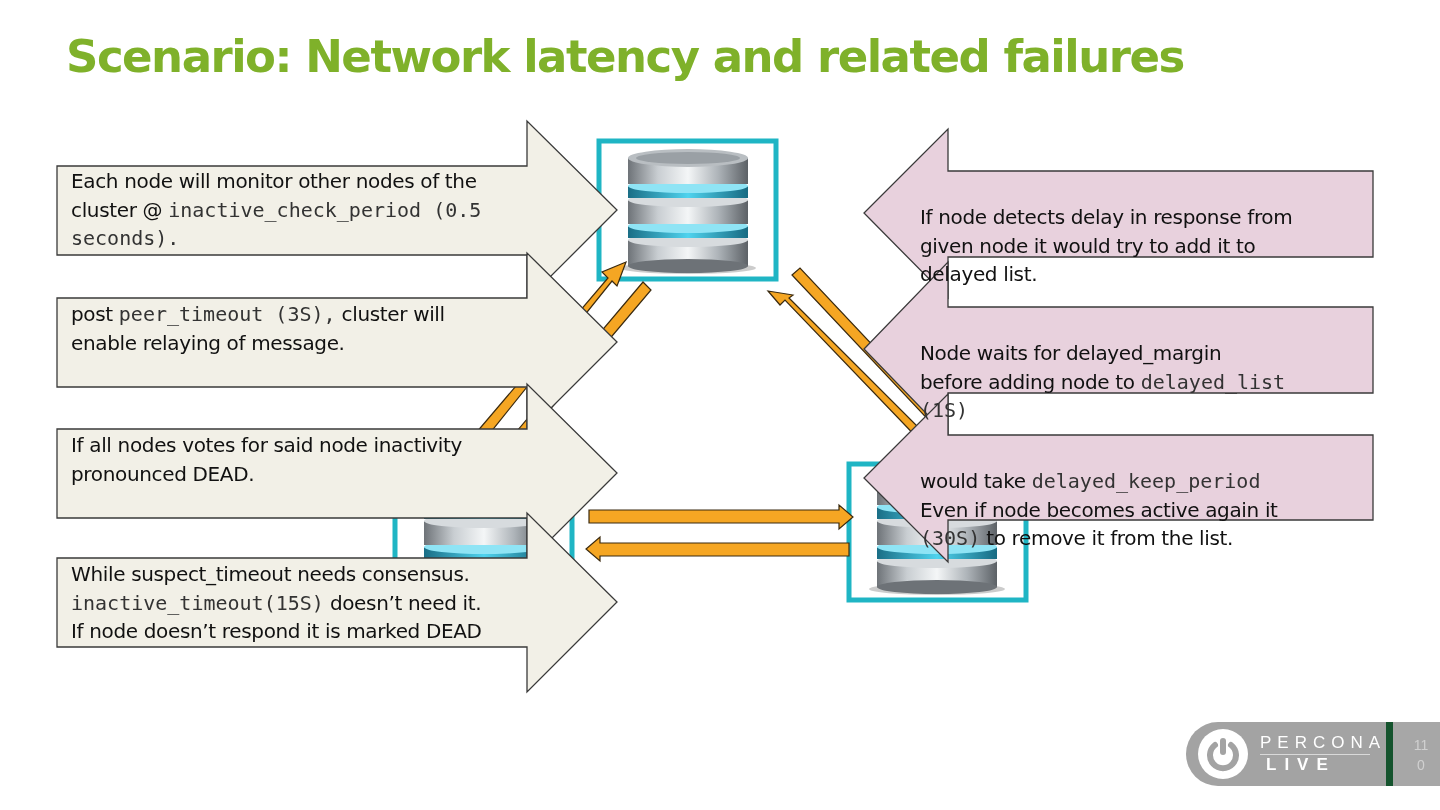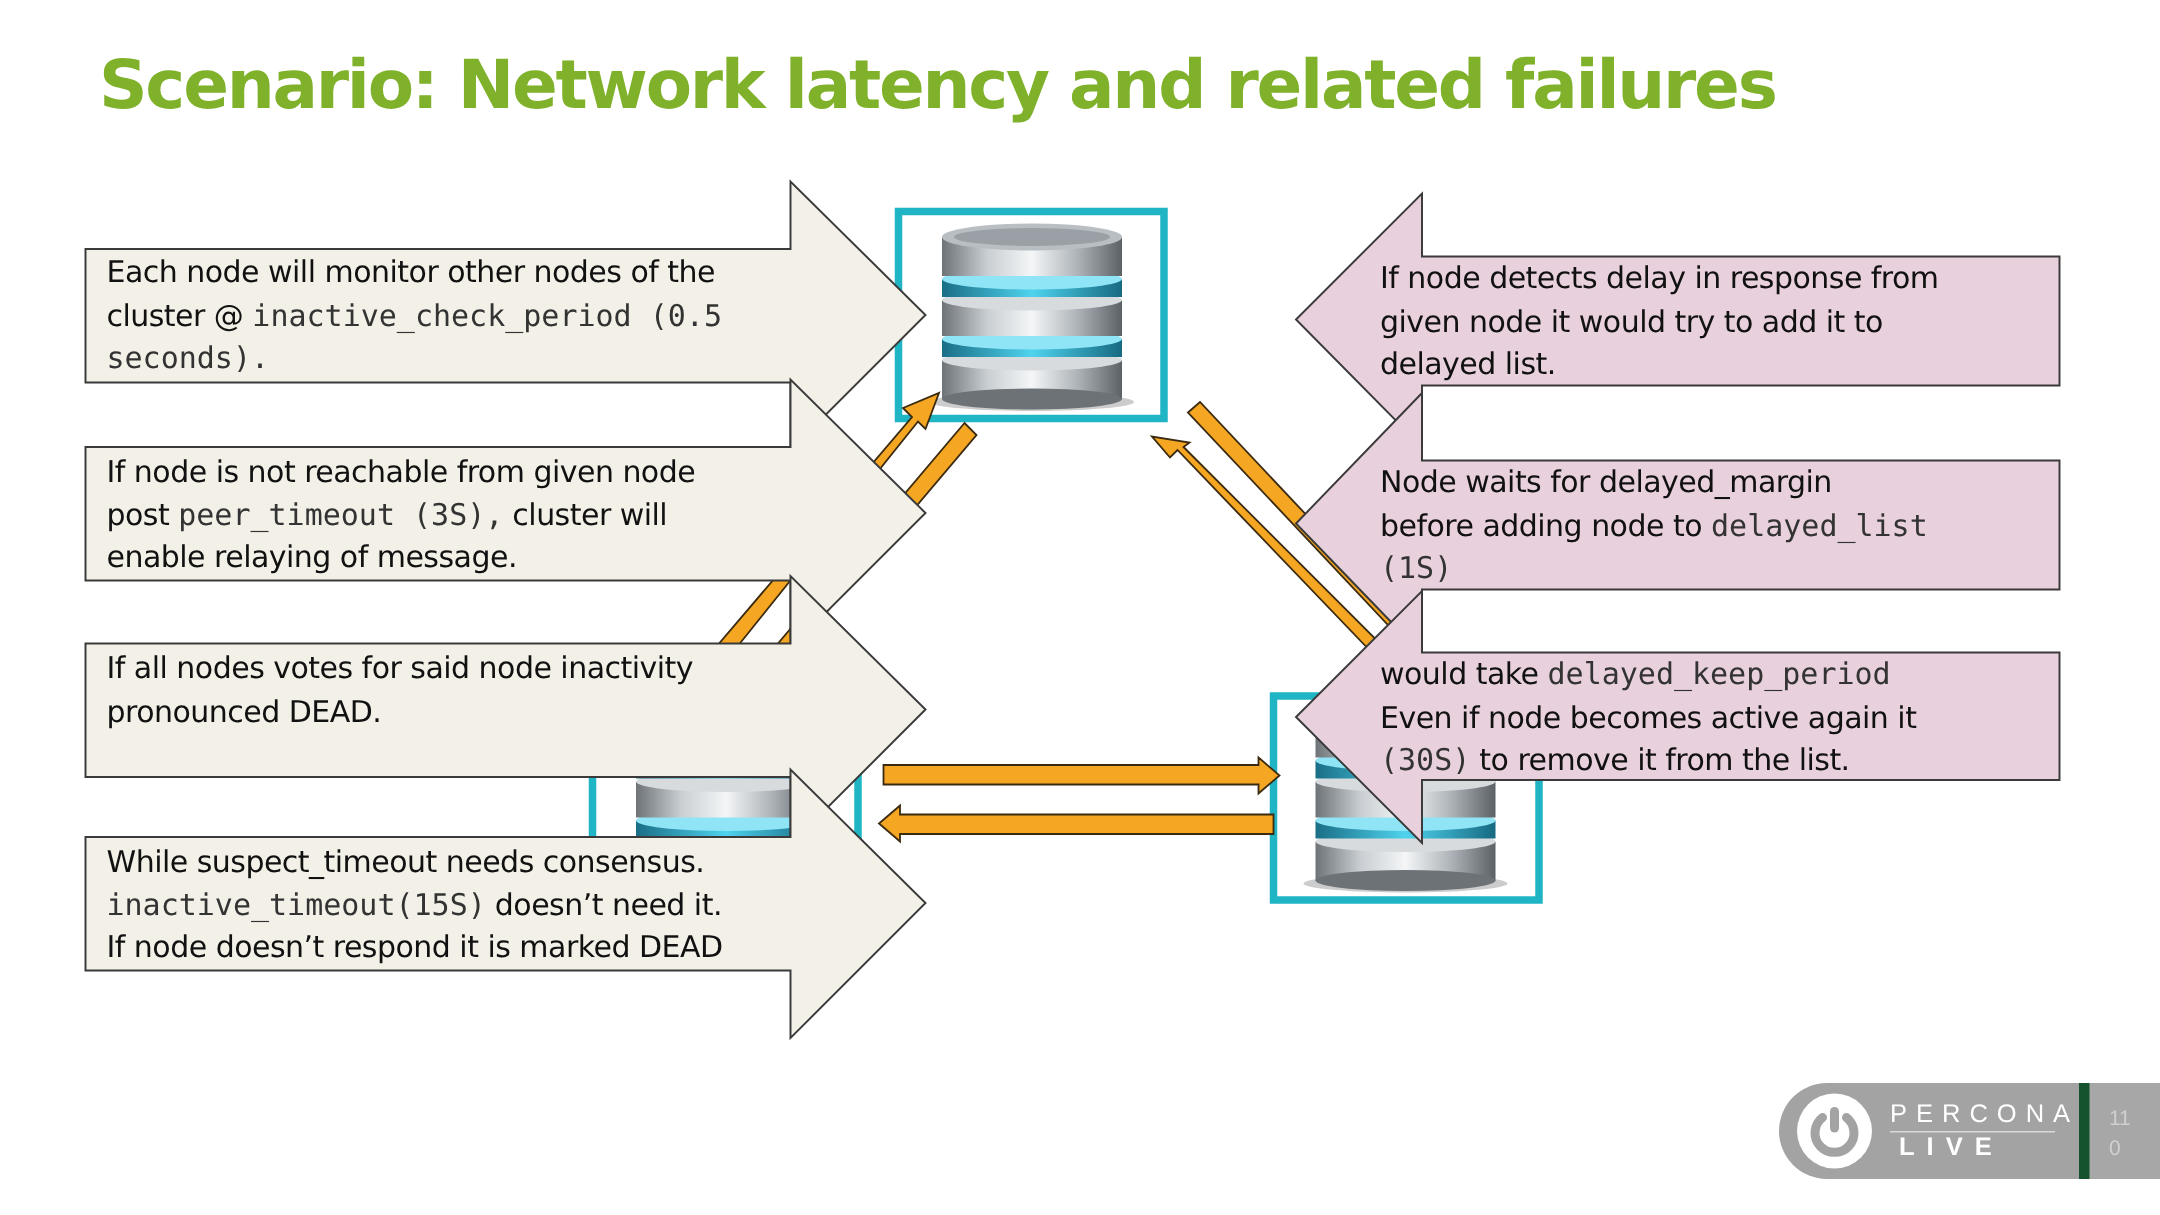--- a/index.html
+++ b/index.html
@@ -15,23 +15,23 @@
     margin: 0; white-space: nowrap; text-align: center;
   }
   svg.diagram { position: absolute; left: 0; top: 0; }
   .callout-text {
     position: absolute; font-family: "DejaVu Sans", sans-serif;
     font-size: 20px; line-height: 28.5px; color: #111; letter-spacing: -0.35px;
     white-space: nowrap;
   }
   .callout-text .mono { font-family: "DejaVu Sans Mono", monospace; color: #333; font-size: 20px; letter-spacing: 0; }
   .left-text { left: 71px; }
-  .right-text { left: 920px; }
+  .right-text { left: 920px; margin-top: 32px; }
   .logo {
-    position: absolute; left: 1186px; top: 722px; width: 254px; height: 64px;
+    position: absolute; left: 1186px; top: 722px; width: 254px; height: 64px; text-align: center;
   }
   .logo-pill {
     position: absolute; left: 0; top: 0; width: 205px; height: 64px;
     background: #a3a3a3; border-radius: 32px 0 0 32px;
   }
   .logo-tab {
     position: absolute; left: 200px; top: 0; width: 54px; height: 64px; background: #a7a7a7;
     border-left: 7px solid #14532d;
   }
   .logo-circle {
@@ -131,21 +131,20 @@
     <polygon points="1373,435 948,435 948,394 864,478 948,562 948,520 1373,520"></polygon>
   </g>
 </svg>
 
 <div class="callout-text left-text" style="top:167px">
     <div><span>Each node will monitor other nodes of the</span></div>
     <div><span>cluster @ </span><span class="mono">inactive_check_period (0.5</span></div>
     <div><span class="mono">seconds).</span></div>
   </div>
 <div class="callout-text left-text" style="top:300px">
-    <div><span>If node is not reachable from given node</span></div>
     <div><span>post </span><span class="mono">peer_timeout (3S),</span><span> cluster will</span></div>
     <div><span>enable  relaying of message.</span></div>
   </div>
 <div class="callout-text left-text" style="top:431px">
     <div><span>If all nodes votes for said node inactivity</span></div>
     <div><span>pronounced DEAD.</span></div>
   </div>
 <div class="callout-text left-text" style="top:560px">
     <div><span>While suspect_timeout needs consensus.</span></div>
     <div><span class="mono">inactive_timeout(15S)</span><span> doesn’t need it.</span></div>

